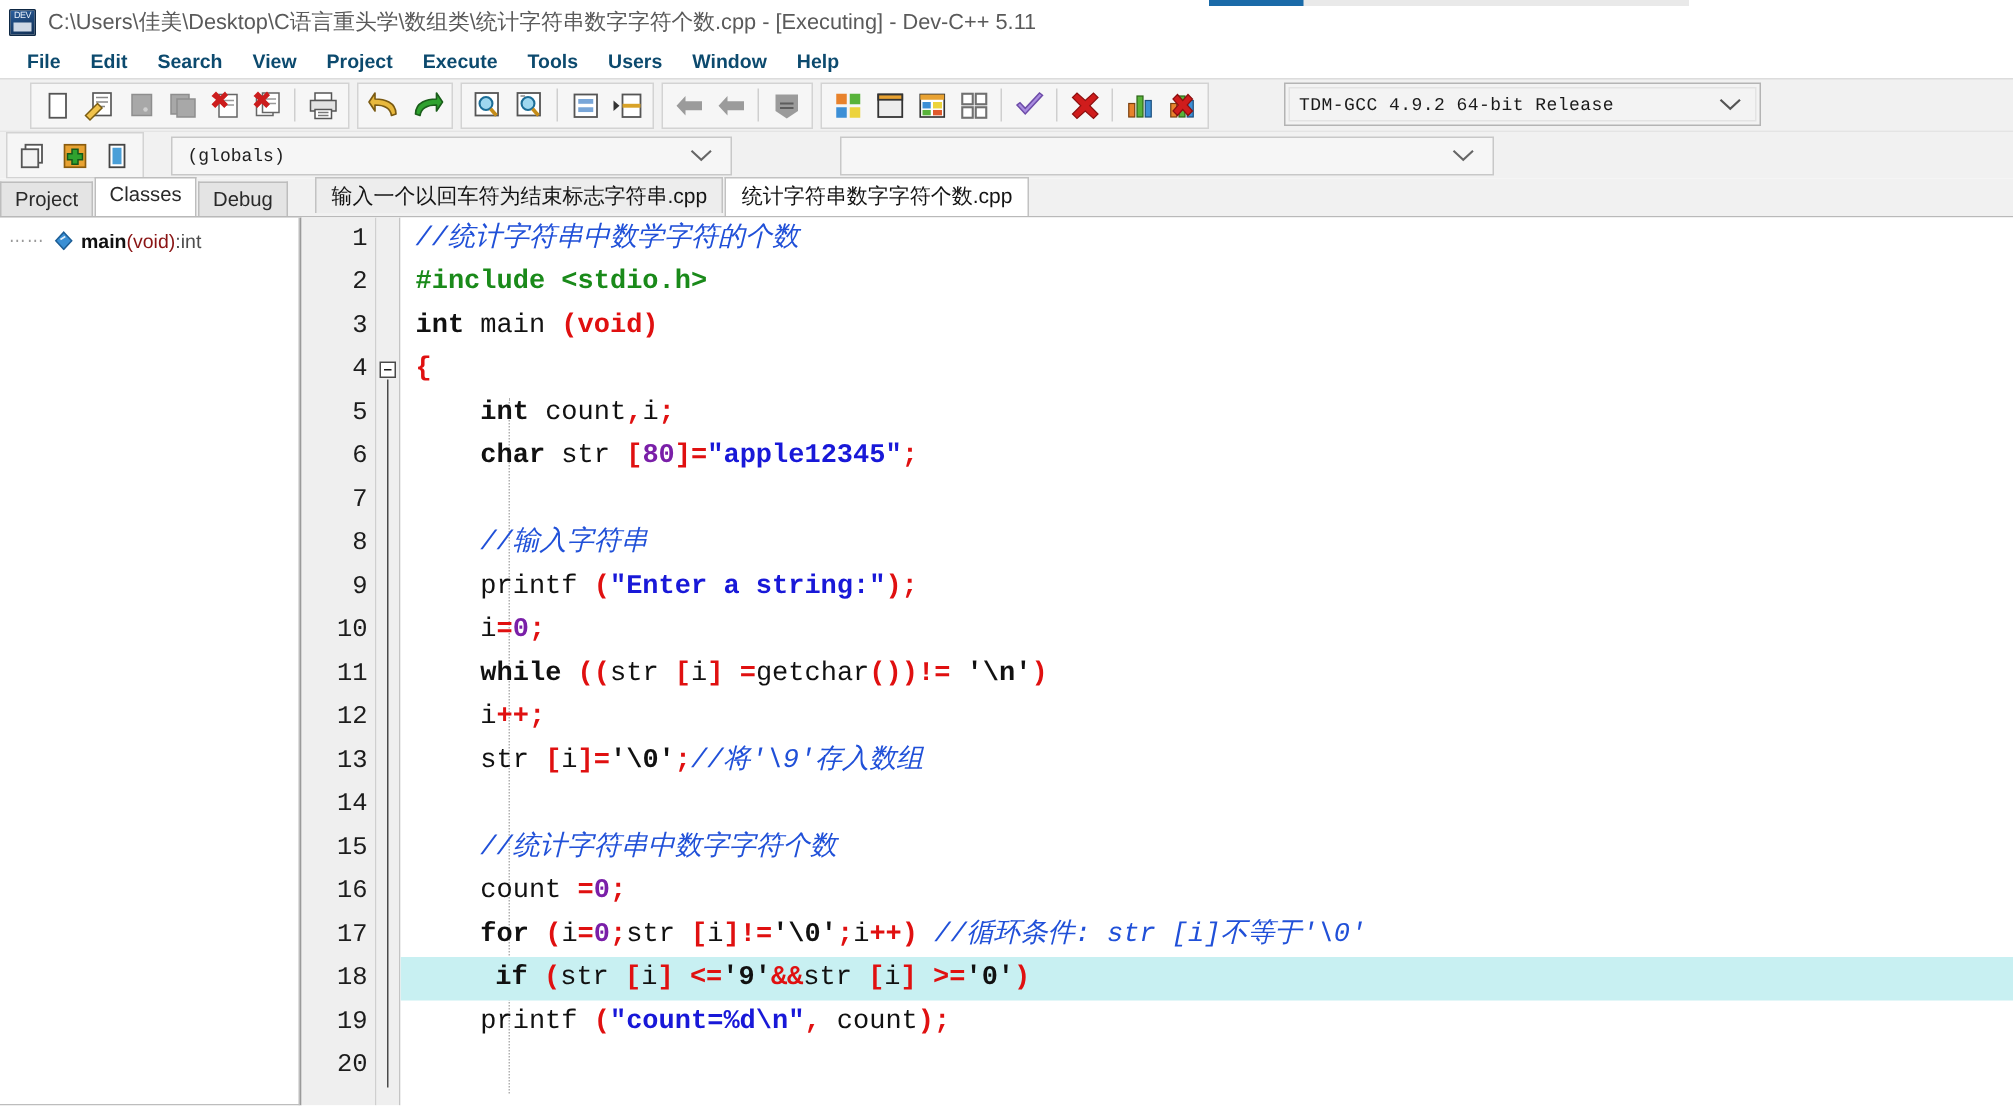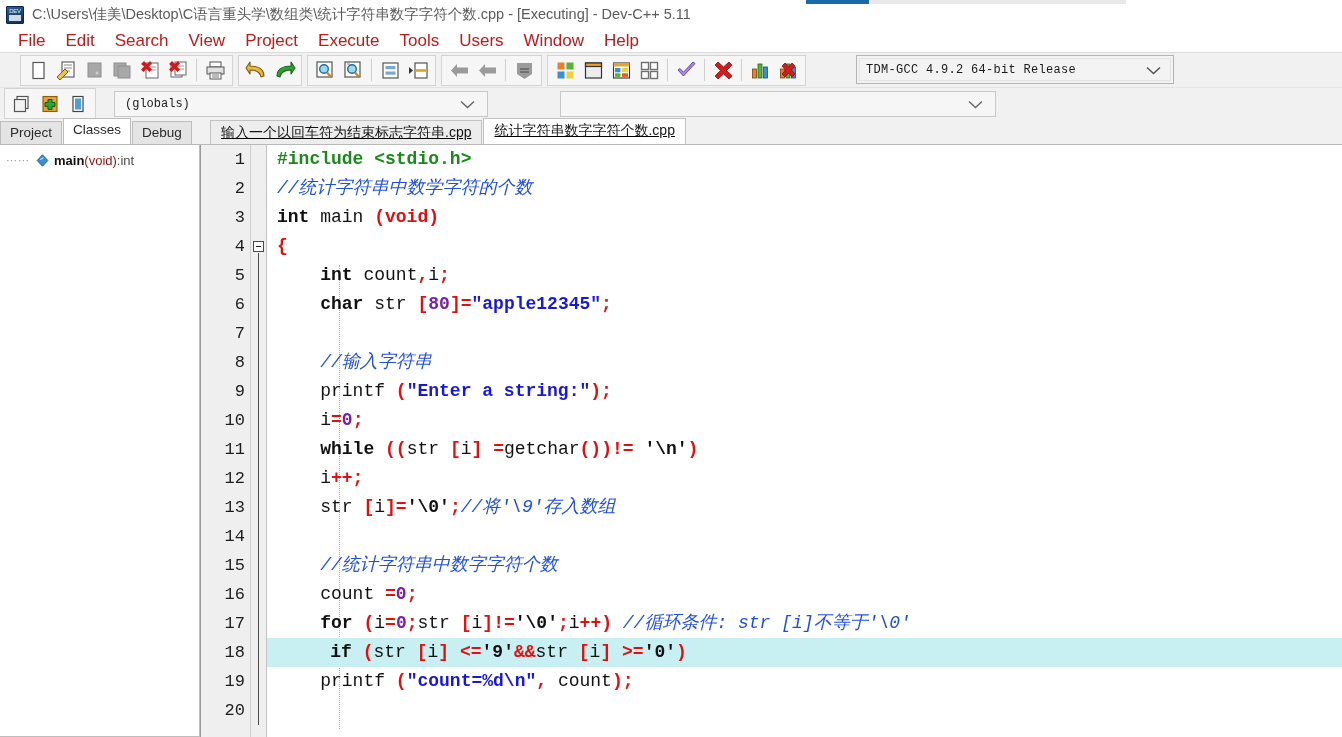--- a/index.html
+++ b/index.html
@@ -66,26 +66,27 @@
 
   
   .menubar {
     height: 23px;
     background: #ffffff;
     display: flex;
     align-items: center;
     padding-left: 8px;
   }
   .menu-item {
-    font-size: 17px;
-    color: #b91c1c;
+    font-size: 13px;
+    color: #0c4a6e;
     padding: 0 10px;
     white-space: nowrap;
     cursor: default;
     font-family: "Liberation Sans", sans-serif;
+    font-weight: bold;
   }
 
   
   .toolbar {
     height: 35px;
     background: #f1f1f1;
     border-top: 1px solid #dcdcdc;
     display: flex;
     align-items: center;
     padding-left: 20px;
@@ -207,24 +208,23 @@
     font-family: "Liberation Sans", sans-serif;
   }
   .ptab.active {
     background: #ffffff;
     height: 26px;
     position: relative;
     z-index: 2;
   }
   .editor-tabs {
     display: flex;
-    align-items: flex-end;
+    align-items: flex-start;
     height: 26px;
     margin-left: 10px;
-    text-decoration: underline;
   }
   .etab {
     font-size: 14px;
     color: #141414;
     padding: 3px 10px 4px 10px;
     height: 24px;
     background: #ededed;
     border: 1px solid #c2c2c2;
     border-bottom: none;
     margin-right: 1px;
@@ -676,22 +676,22 @@
         <div class="gutter-line">18</div>
         <div class="gutter-line">19</div>
         <div class="gutter-line">20</div>
       </div>
     <div class="fold-col" id="foldcol">
         <div class="fold-box" style="top: 96px;"></div>
         <div class="fold-line" style="top: 108px; height: 472px;"></div>
       </div>
     <div class="code-area" id="codearea">
       <div class="indent-guide" id="iguide" style="top: 120px; height: 464px;"></div>
-    <div class="code-line"><span class="pre">#include &lt;stdio.h&gt;</span></div>
-        <div class="code-line"><span class="cmt">//统计字符串中数学字符的个数</span></div>
+    <div class="code-line"><span class="cmt">//统计字符串中数学字符的个数</span></div>
+        <div class="code-line"><span class="pre">#include &lt;stdio.h&gt;</span></div>
         <div class="code-line"><span class="kw">int</span><span class="idn"> main </span><span class="pun">(void)</span></div>
         <div class="code-line"><span class="pun">{</span></div>
         <div class="code-line"><span class="idn">    </span><span class="kw">int</span><span class="idn"> count</span><span class="pun">,</span><span class="idn">i</span><span class="pun">;</span></div>
         <div class="code-line"><span class="idn">    </span><span class="kw">char</span><span class="idn"> str </span><span class="pun">[</span><span class="num">80</span><span class="pun">]=</span><span class="str">"apple12345"</span><span class="pun">;</span></div>
         <div class="code-line"> </div>
         <div class="code-line"><span class="idn">    </span><span class="cmt">//输入字符串</span></div>
         <div class="code-line"><span class="idn">    printf </span><span class="pun">(</span><span class="str">"Enter a string:"</span><span class="pun">);</span></div>
         <div class="code-line"><span class="idn">    i</span><span class="pun">=</span><span class="num">0</span><span class="pun">;</span></div>
         <div class="code-line"><span class="idn">    </span><span class="kw">while</span><span class="idn"> </span><span class="pun">((</span><span class="idn">str </span><span class="pun">[</span><span class="idn">i</span><span class="pun">]</span><span class="idn"> </span><span class="pun">=</span><span class="idn">getchar</span><span class="pun">())</span><span class="pun">!=</span><span class="idn"> </span><span class="chr">'\n'</span><span class="pun">)</span></div>
         <div class="code-line"><span class="idn">    i</span><span class="pun">++;</span></div>

